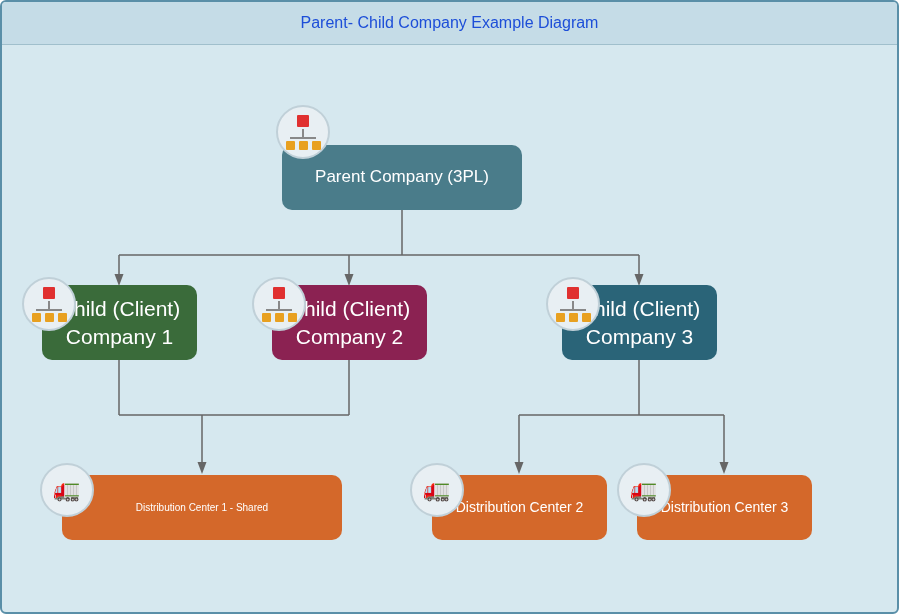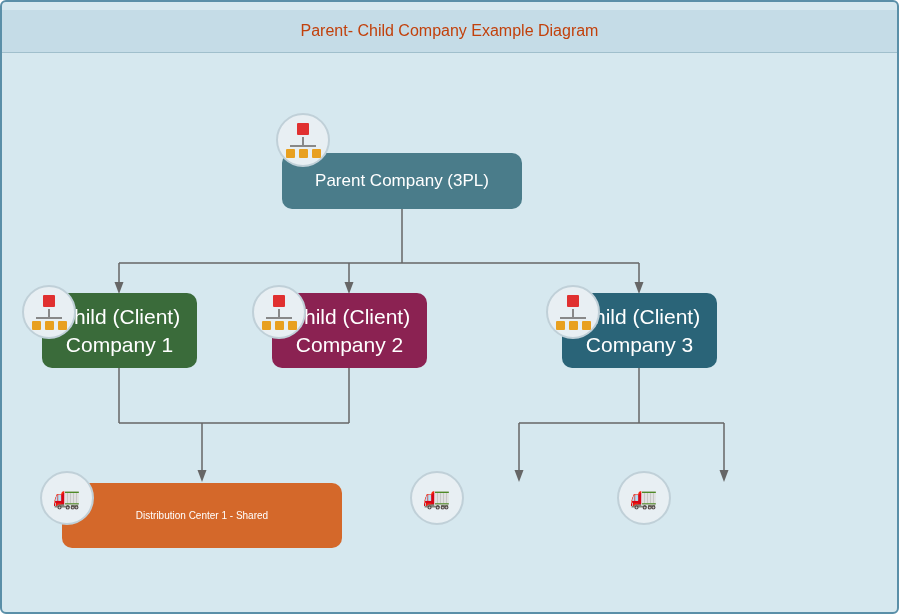--- a/index.html
+++ b/index.html
@@ -19,25 +19,24 @@
       background: #d6e8ef;
       border: 2px solid #5a8fa8;
       border-radius: 6px;
       position: relative;
       overflow: hidden;
     }
     .diagram-title {
       text-align: center;
       padding: 12px;
       font-size: 16px;
-      color: #c2410c;
+      color: #1d4ed8;
       font-weight: 400;
       background: #c5dce7;
       border-bottom: 1px solid #a0bfcc;
-      margin-top: 8px;
     }
     .diagram-body {
       position: relative;
       width: 100%;
       height: calc(100% - 42px);
     }
     
     .connector-svg {
       position: absolute;
       top: 0; left: 0;
@@ -54,21 +53,21 @@
       border-radius: 10px;
       color: white;
       font-size: 21px;
       font-weight: 500;
       text-align: center;
       line-height: 1.3;
     }
     .node-parent {
       background: #4a7c8a;
       width: 240px;
-      height: 56px;
+      height: 65px;
       left: 280px;
       top: 100px;
       font-size: 17px;
     }
     .node-child1 {
       background: #3a6b3a;
       width: 155px;
       height: 75px;
       left: 40px;
       top: 240px;
@@ -324,16 +323,22 @@
 
     <div class="node node-child3">
       <span style="white-space:pre-line;">Child (Client)
 Company 3</span>
     </div>
 
     <div class="node node-dist1">
       <span>Distribution Center 1 - Shared</span>
     </div>
 
-
+    <div class="node node-dist2">
+      <span style="white-space:pre-line; text-align:center;">Distribution Center 2</span>
+    </div>
+
+    <div class="node node-dist3">
+      <span style="white-space:pre-line; text-align:center;">Distribution Center 3</span>
+    </div>
 
   </div>
 </div>
 
 </body></html>

